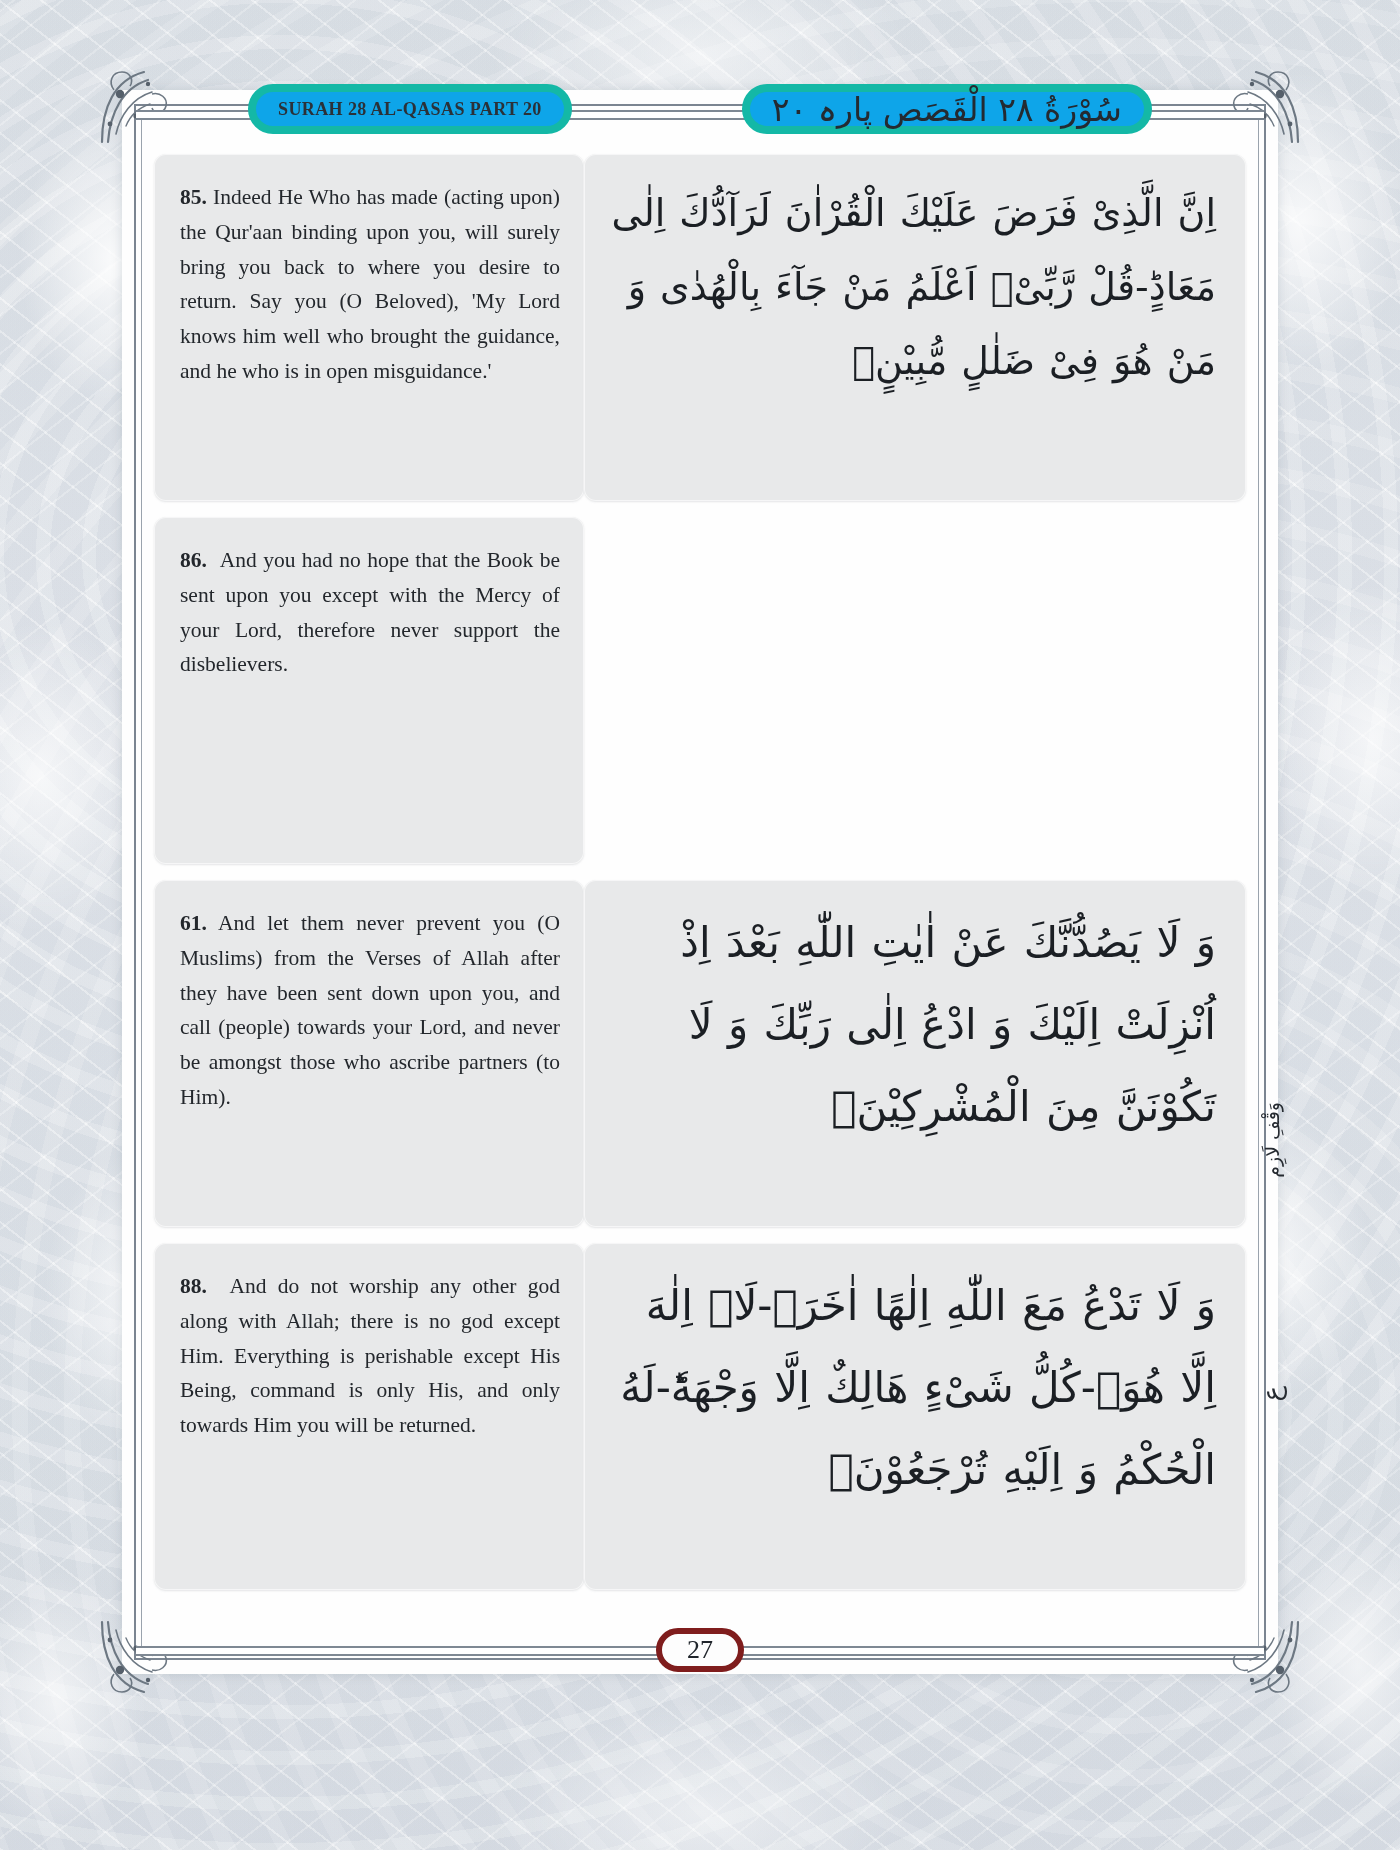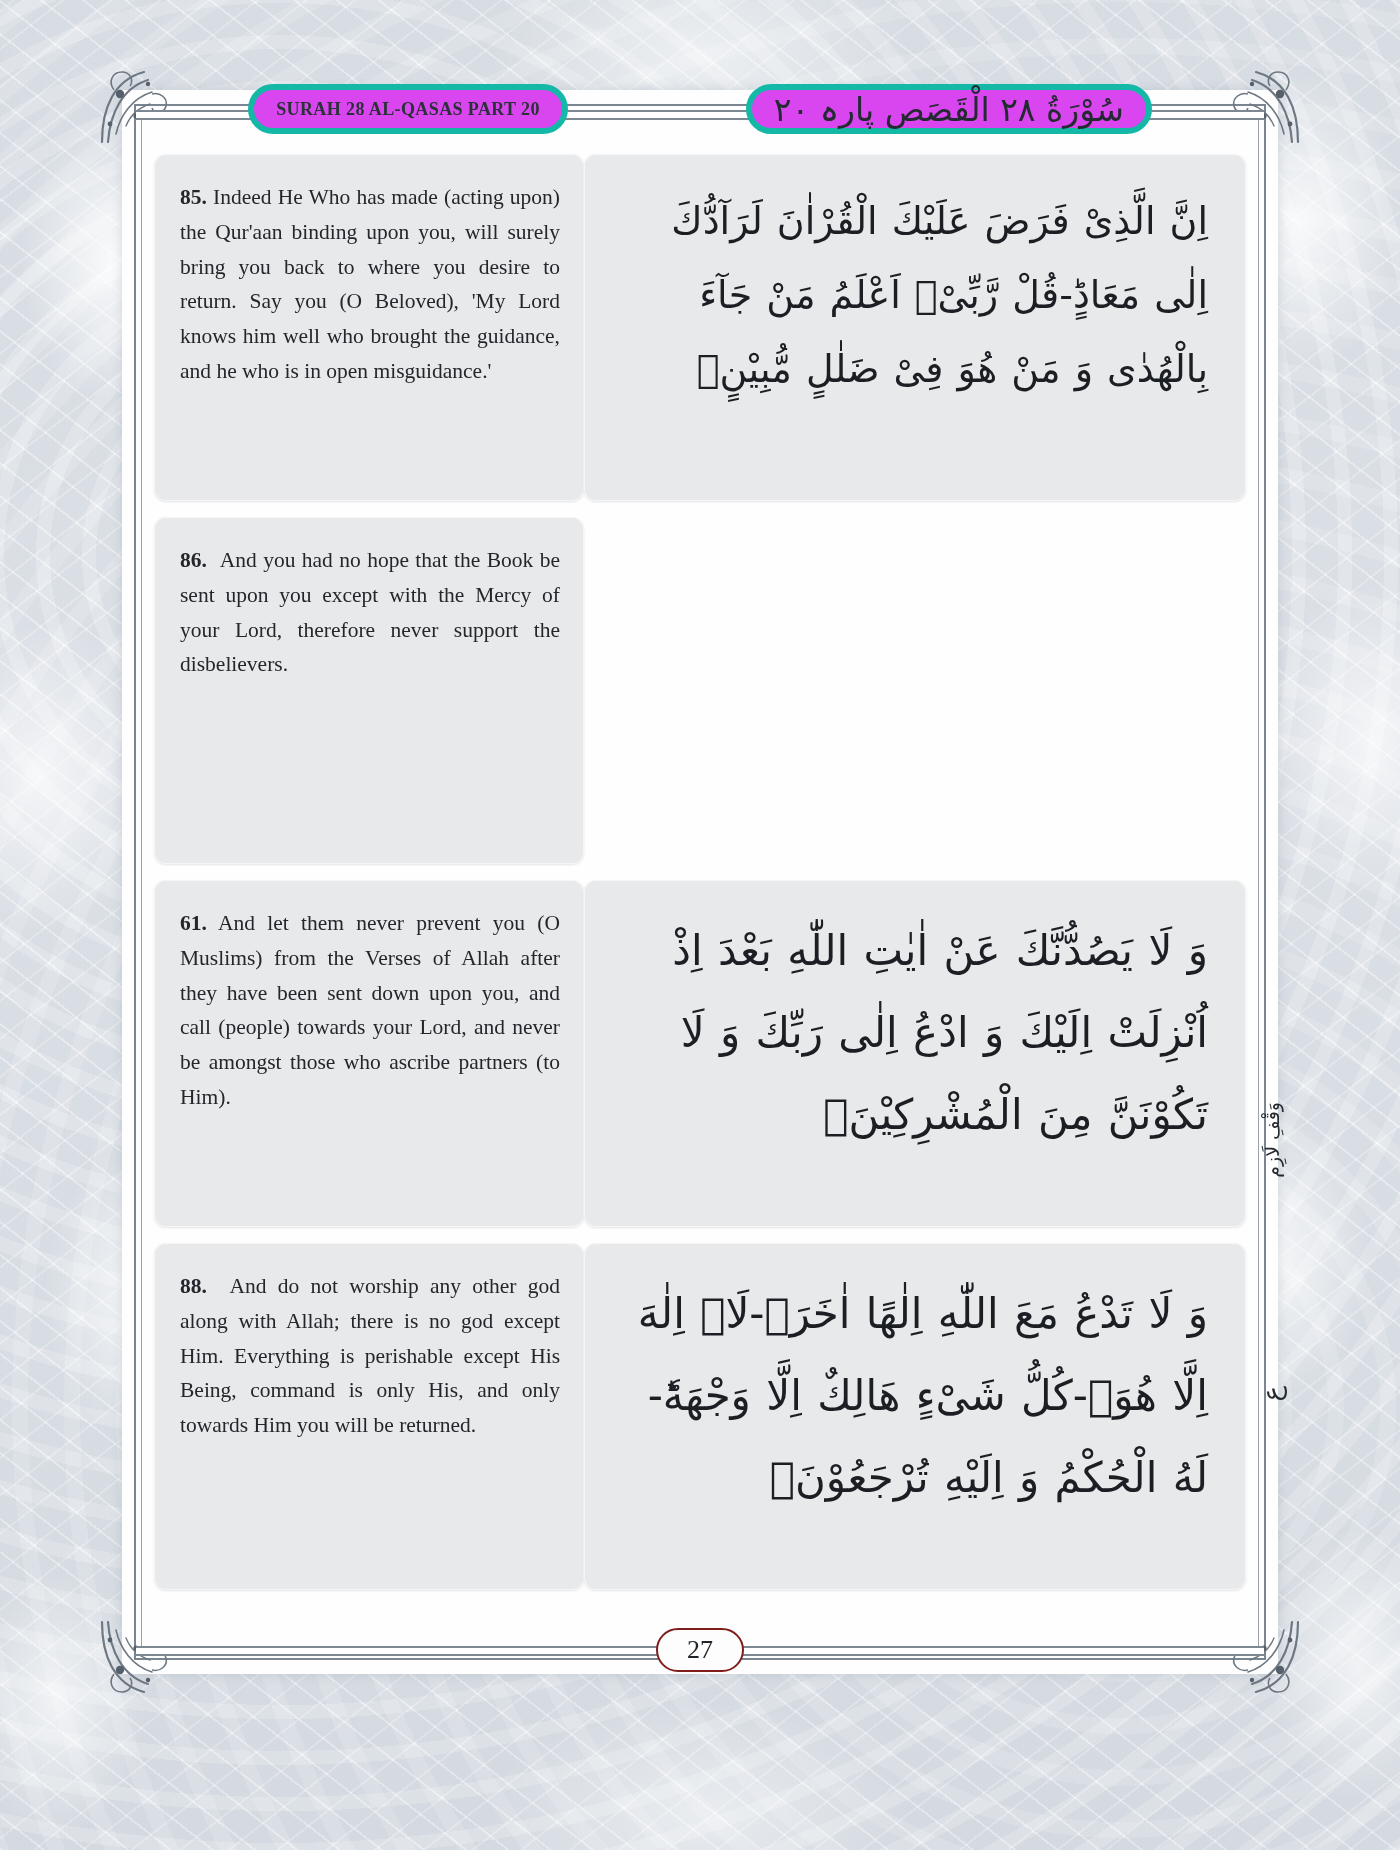--- a/index.html
+++ b/index.html
@@ -98,22 +98,22 @@
     left: 0; right: 0; top: 26px;
     height: 6px;
     border-top: 2px solid #7e8893;
     border-bottom: 2px solid #7e8893;
     background: #fff;
   }
   .cartouche {
     position: absolute;
     top: 0;
     height: 50px;
-    background: #d946ef;
-    border: 6px solid #14b8a6;
+    background: #0ea5e9;
+    border: 8px solid #14b8a6;
     border-radius: 26px;
     display: flex;
     align-items: center;
     justify-content: center;
     box-sizing: border-box;
     padding: 0 22px;
   }
   .cartouche-left  { left: 112px;  min-width: 320px; }
   .cartouche-right { right: 112px; min-width: 300px; }
 
@@ -187,21 +187,21 @@
   }
 
   .arabic-text {
     direction: rtl;
     text-align: right;
     width: 100%;
     font-family: "DejaVu Sans", sans-serif;
     font-size: 38px;
     line-height: 1.95;
     color: #1b1f24;
-    margin: 8px;
+    margin: 0;
     word-spacing: 2px;
   }
   .ar-sm { font-size: 42px; }
 
   
   .margin-marks {
     position: absolute;
     right: 16px;
     top: 1040px;
     width: 40px;
@@ -239,21 +239,21 @@
     background: #fff;
   }
   .page-pill {
     position: absolute;
     left: 50%;
     top: 0;
     transform: translateX(-50%);
     min-width: 88px;
     height: 44px;
     background: #fdfdfd;
-    border: 2px solid #7f1d1d;
+    border: 6px solid #7f1d1d;
     border-radius: 22px;
     display: flex;
     align-items: center;
     justify-content: center;
     font-family: "Liberation Serif", "DejaVu Serif", serif;
     font-size: 26px;
     color: #20252b;
     box-sizing: border-box;
   }
 

